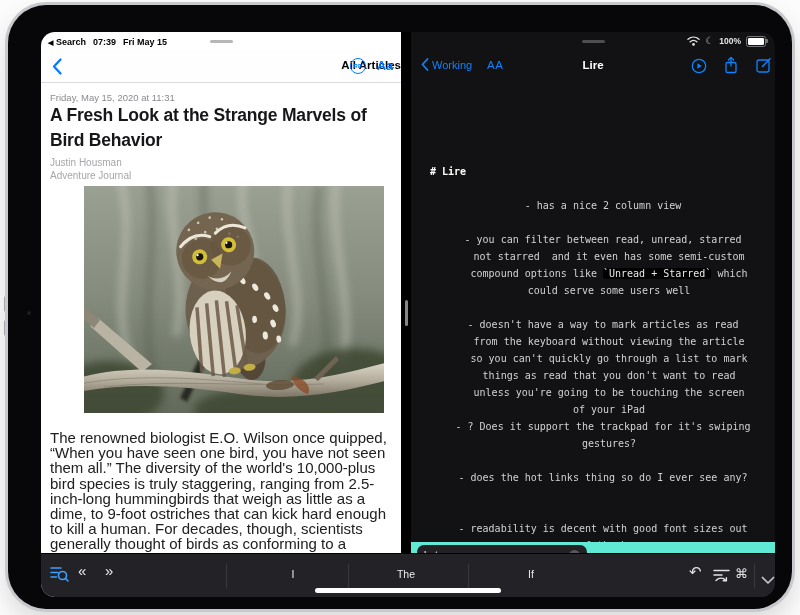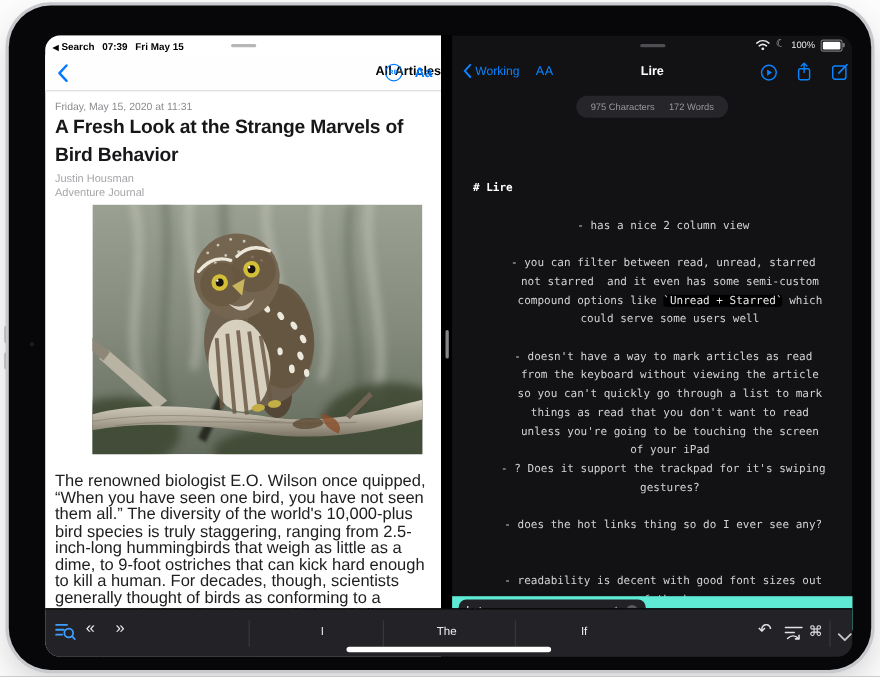--- a/index.html
+++ b/index.html
@@ -29,21 +29,21 @@
   
   .a-date{position:absolute;left:9px;top:60px;font-size:9.5px;color:#8a8a8e;}
   .a-title{position:absolute;left:9px;top:71px;width:350px;font-size:17.5px;line-height:25px;font-weight:600;color:#17171a;letter-spacing:-.2px;}
   .a-author{position:absolute;left:9px;top:125px;font-size:10px;color:#a6a6aa;}
   .a-source{position:absolute;left:9px;top:138px;font-size:10px;color:#a6a6aa;}
   .a-photo{position:absolute;left:43px;top:154px;width:300px;height:227px;}
   .a-body{position:absolute;left:9px;top:398px;width:339px;font-size:15px;line-height:15.2px;color:#202022;}
   
   .r-status{position:absolute;right:9px;top:4px;display:flex;align-items:center;gap:5px;}
   .moon{color:#c9c9ce;font-size:10px;line-height:10px;}
-  .bat-label{color:#e6e6e8;font-size:8.5px;}
+  .bat-label{color:#e6e6e8;font-size:8.5px;font-weight:bold;}
   .bat{position:relative;width:18px;height:8.5px;border:1px solid #77777b;border-radius:2.5px;}
   .bat i{position:absolute;left:1px;top:1px;bottom:1px;right:1px;background:#fff;border-radius:1.2px;}
   .bat b{position:absolute;right:-3px;top:2.2px;width:1.8px;height:4px;background:#77777b;border-radius:0 1px 1px 0;}
   .r-handle{position:absolute;left:171px;top:8px;width:23px;height:3px;border-radius:2px;background:#4e4e52;}
   .r-nav{position:absolute;left:0;top:18px;width:364px;height:32px;}
   .r-back{position:absolute;left:10px;top:8px;display:flex;align-items:center;gap:3px;color:#0a84ff;font-size:11px;}
   .r-aa{position:absolute;left:76px;top:9px;color:#0a84ff;font-size:11.5px;letter-spacing:.5px;}
   .r-title{position:absolute;left:0;width:100%;top:9px;text-align:center;font-size:11.5px;font-weight:700;color:#fff;}
   .icon-play{position:absolute;left:280px;top:8px;}
   .icon-share{position:absolute;left:313px;top:6px;}
@@ -267,24 +267,20 @@
             </svg>
           </div>
           <div class="icon-compose">
             <svg width="16" height="16" viewBox="0 0 16 16">
               <rect x="1" y="3" width="12" height="12" rx="2" fill="none" stroke="#0a84ff" stroke-width="1.3"></rect>
               <line x1="6.5" y1="9.5" x2="14" y2="1.8" stroke="#0a84ff" stroke-width="1.5" stroke-linecap="round"></line>
             </svg>
           </div>
         </div>
 
-        <div class="counter-pill">
-          <span>975 Characters</span>
-          <span>172 Words</span>
-        </div>
 
         <div class="editor">
           
         <div class="ed-line k-h"><span># Lire</span></div><div class="ed-line k-e"><span></span></div><div class="ed-line k-b"><span>- has a nice 2 column view</span></div><div class="ed-line k-e"><span></span></div><div class="ed-line k-b"><span>- you can filter between read, unread, starred</span></div><div class="ed-line k-w"><span>  not starred  and it even has some semi-custom</span></div><div class="ed-line k-w"><span>  compound options like </span><span class="code">`Unread + Starred`</span><span> which</span></div><div class="ed-line k-w"><span>  could serve some users well</span></div><div class="ed-line k-e"><span></span></div><div class="ed-line k-b"><span>- doesn't have a way to mark articles as read</span></div><div class="ed-line k-w"><span>  from the keyboard without viewing the article</span></div><div class="ed-line k-w"><span>  so you can't quickly go through a list to mark</span></div><div class="ed-line k-w"><span>  things as read that you don't want to read</span></div><div class="ed-line k-w"><span>  unless you're going to be touching the screen</span></div><div class="ed-line k-w"><span>  of your iPad</span></div><div class="ed-line k-b"><span>- ? Does it support the trackpad for it's swiping</span></div><div class="ed-line k-w"><span>  gestures?</span></div><div class="ed-line k-e"><span></span></div><div class="ed-line k-b"><span>- does the hot links thing so do I ever see any?</span></div><div class="ed-line k-e"><span></span></div><div class="ed-line k-e"><span></span></div><div class="ed-line k-b"><span>- readability is decent with good font sizes out</span></div><div class="ed-line k-w"><span>  of the box</span></div><div class="ed-line k-b"><span>- Has font choices including Open Dyslexic which</span></div></div>
 
         <div class="find-strip">
           <div class="f-field f-search">
             <input value="hot" style="">
             <span class="f-count">1</span>
             <span class="f-clear">✕</span>

